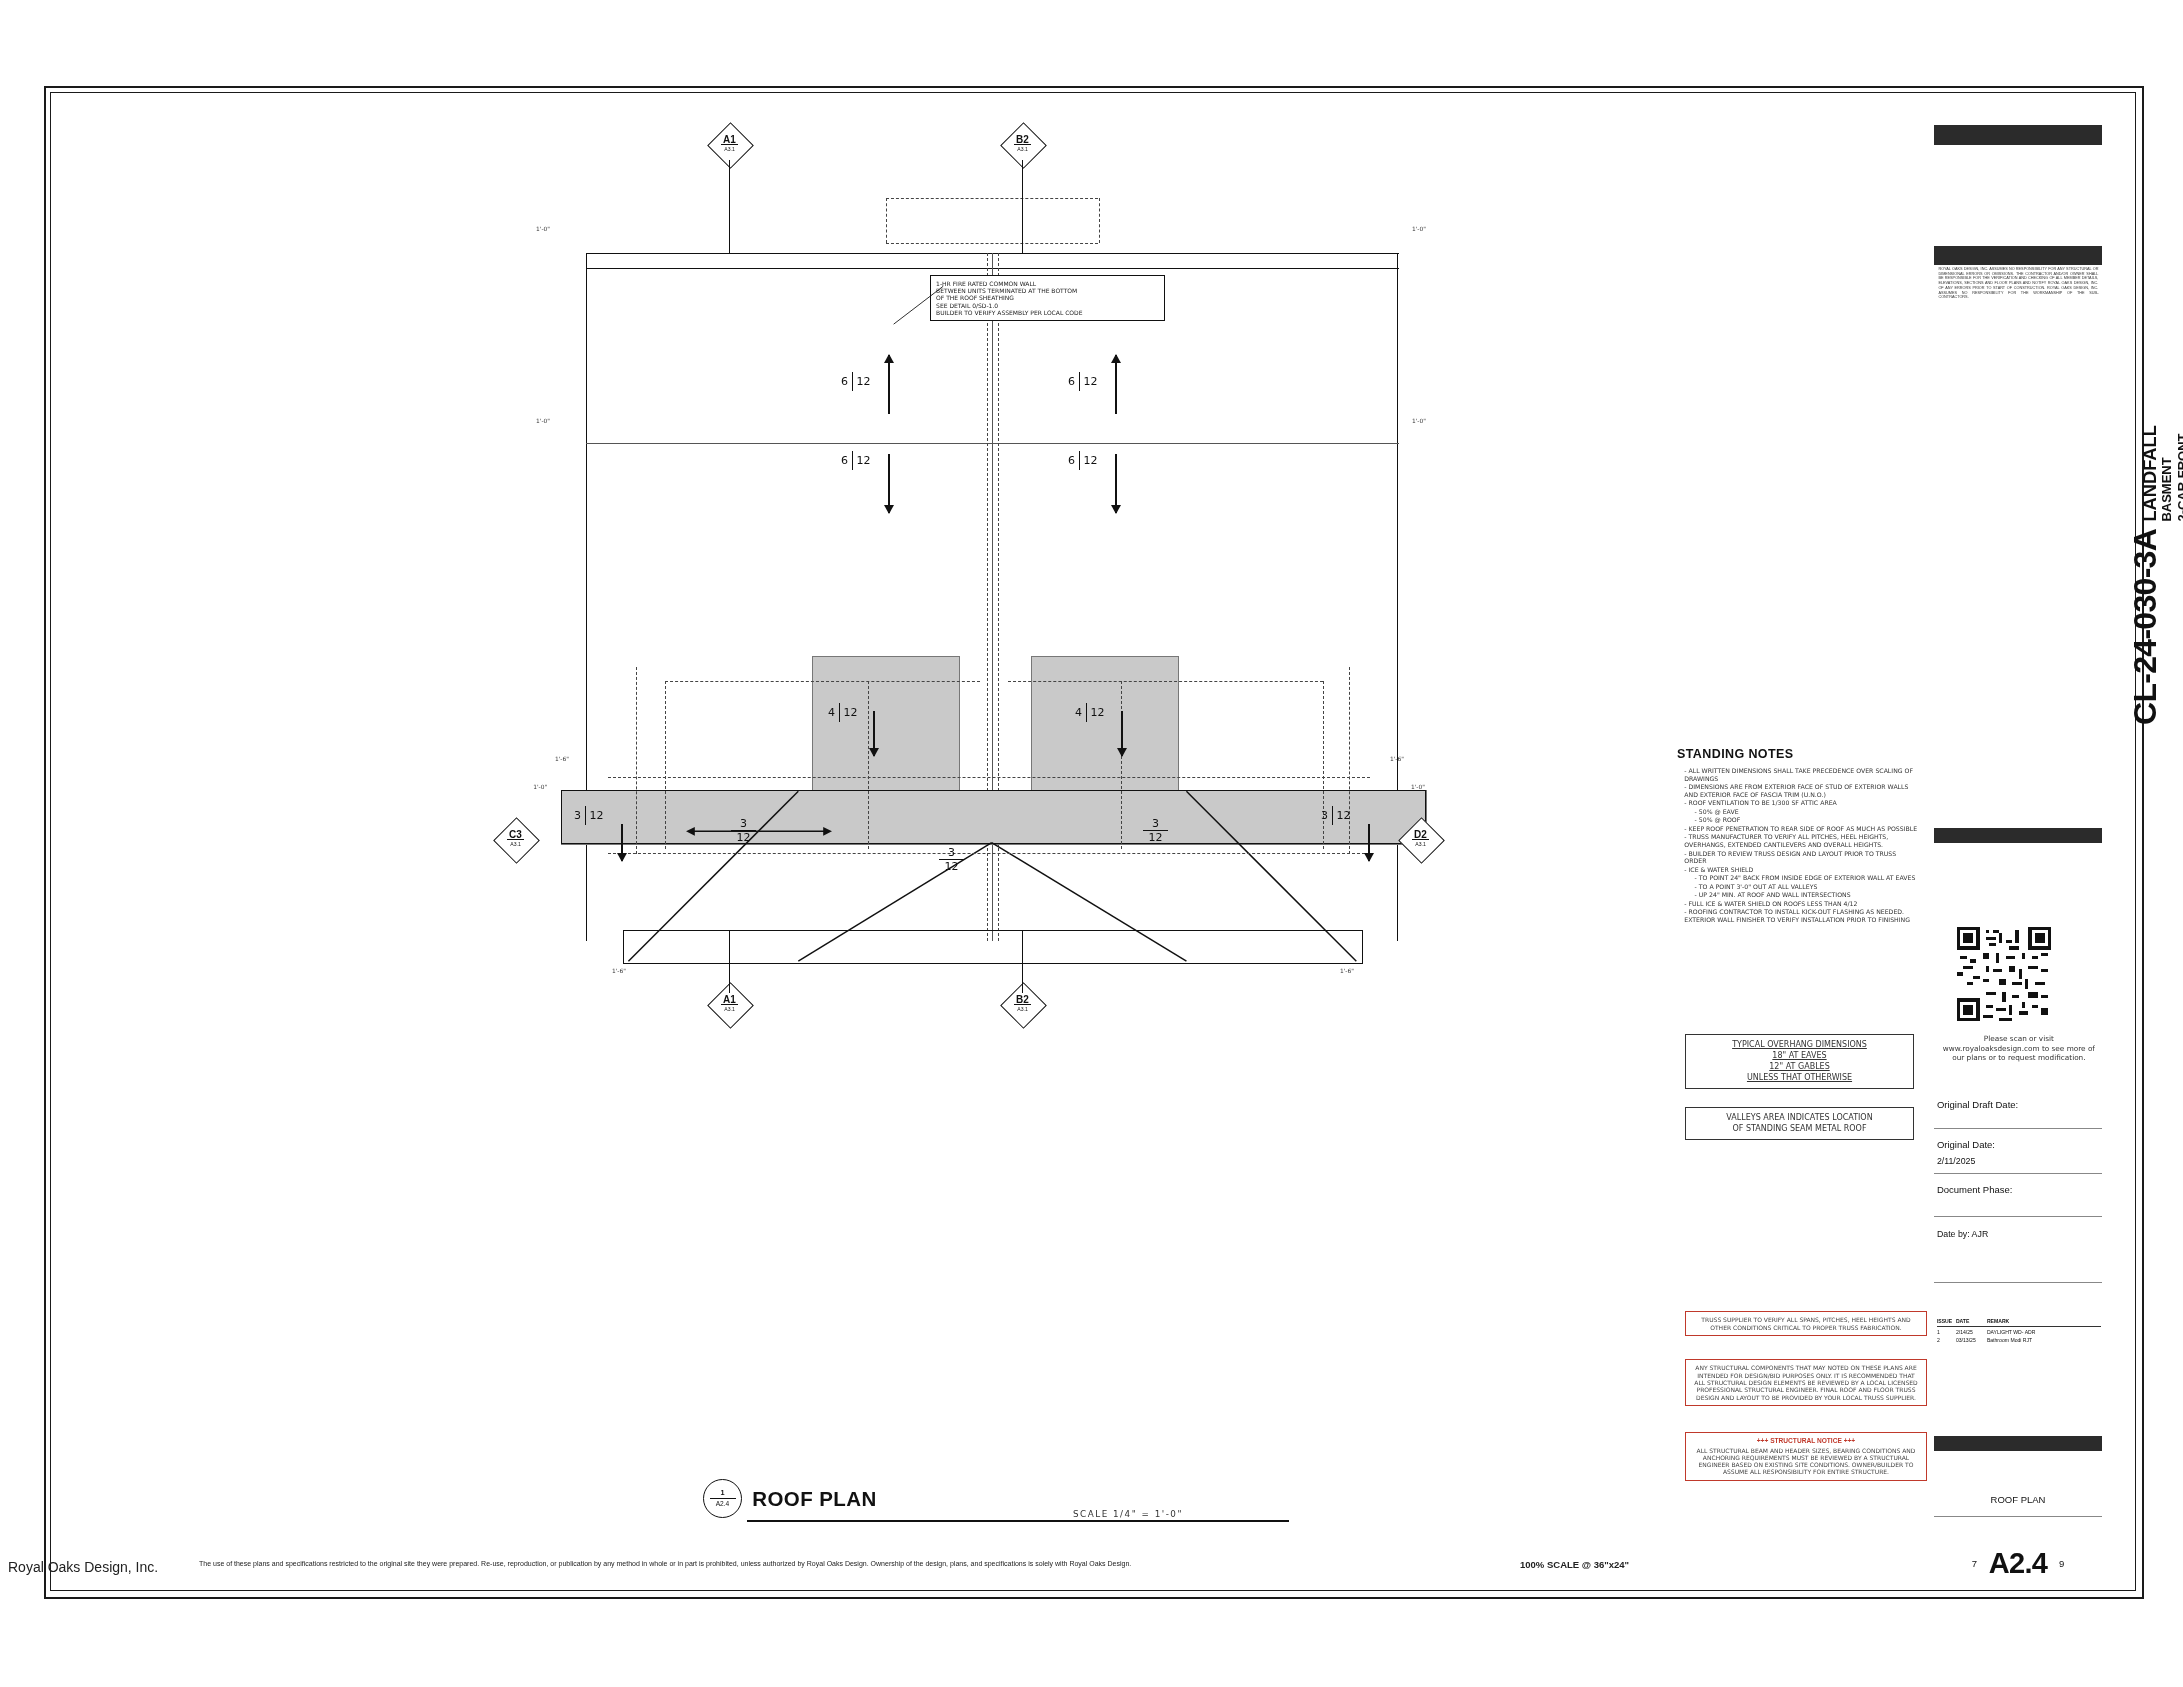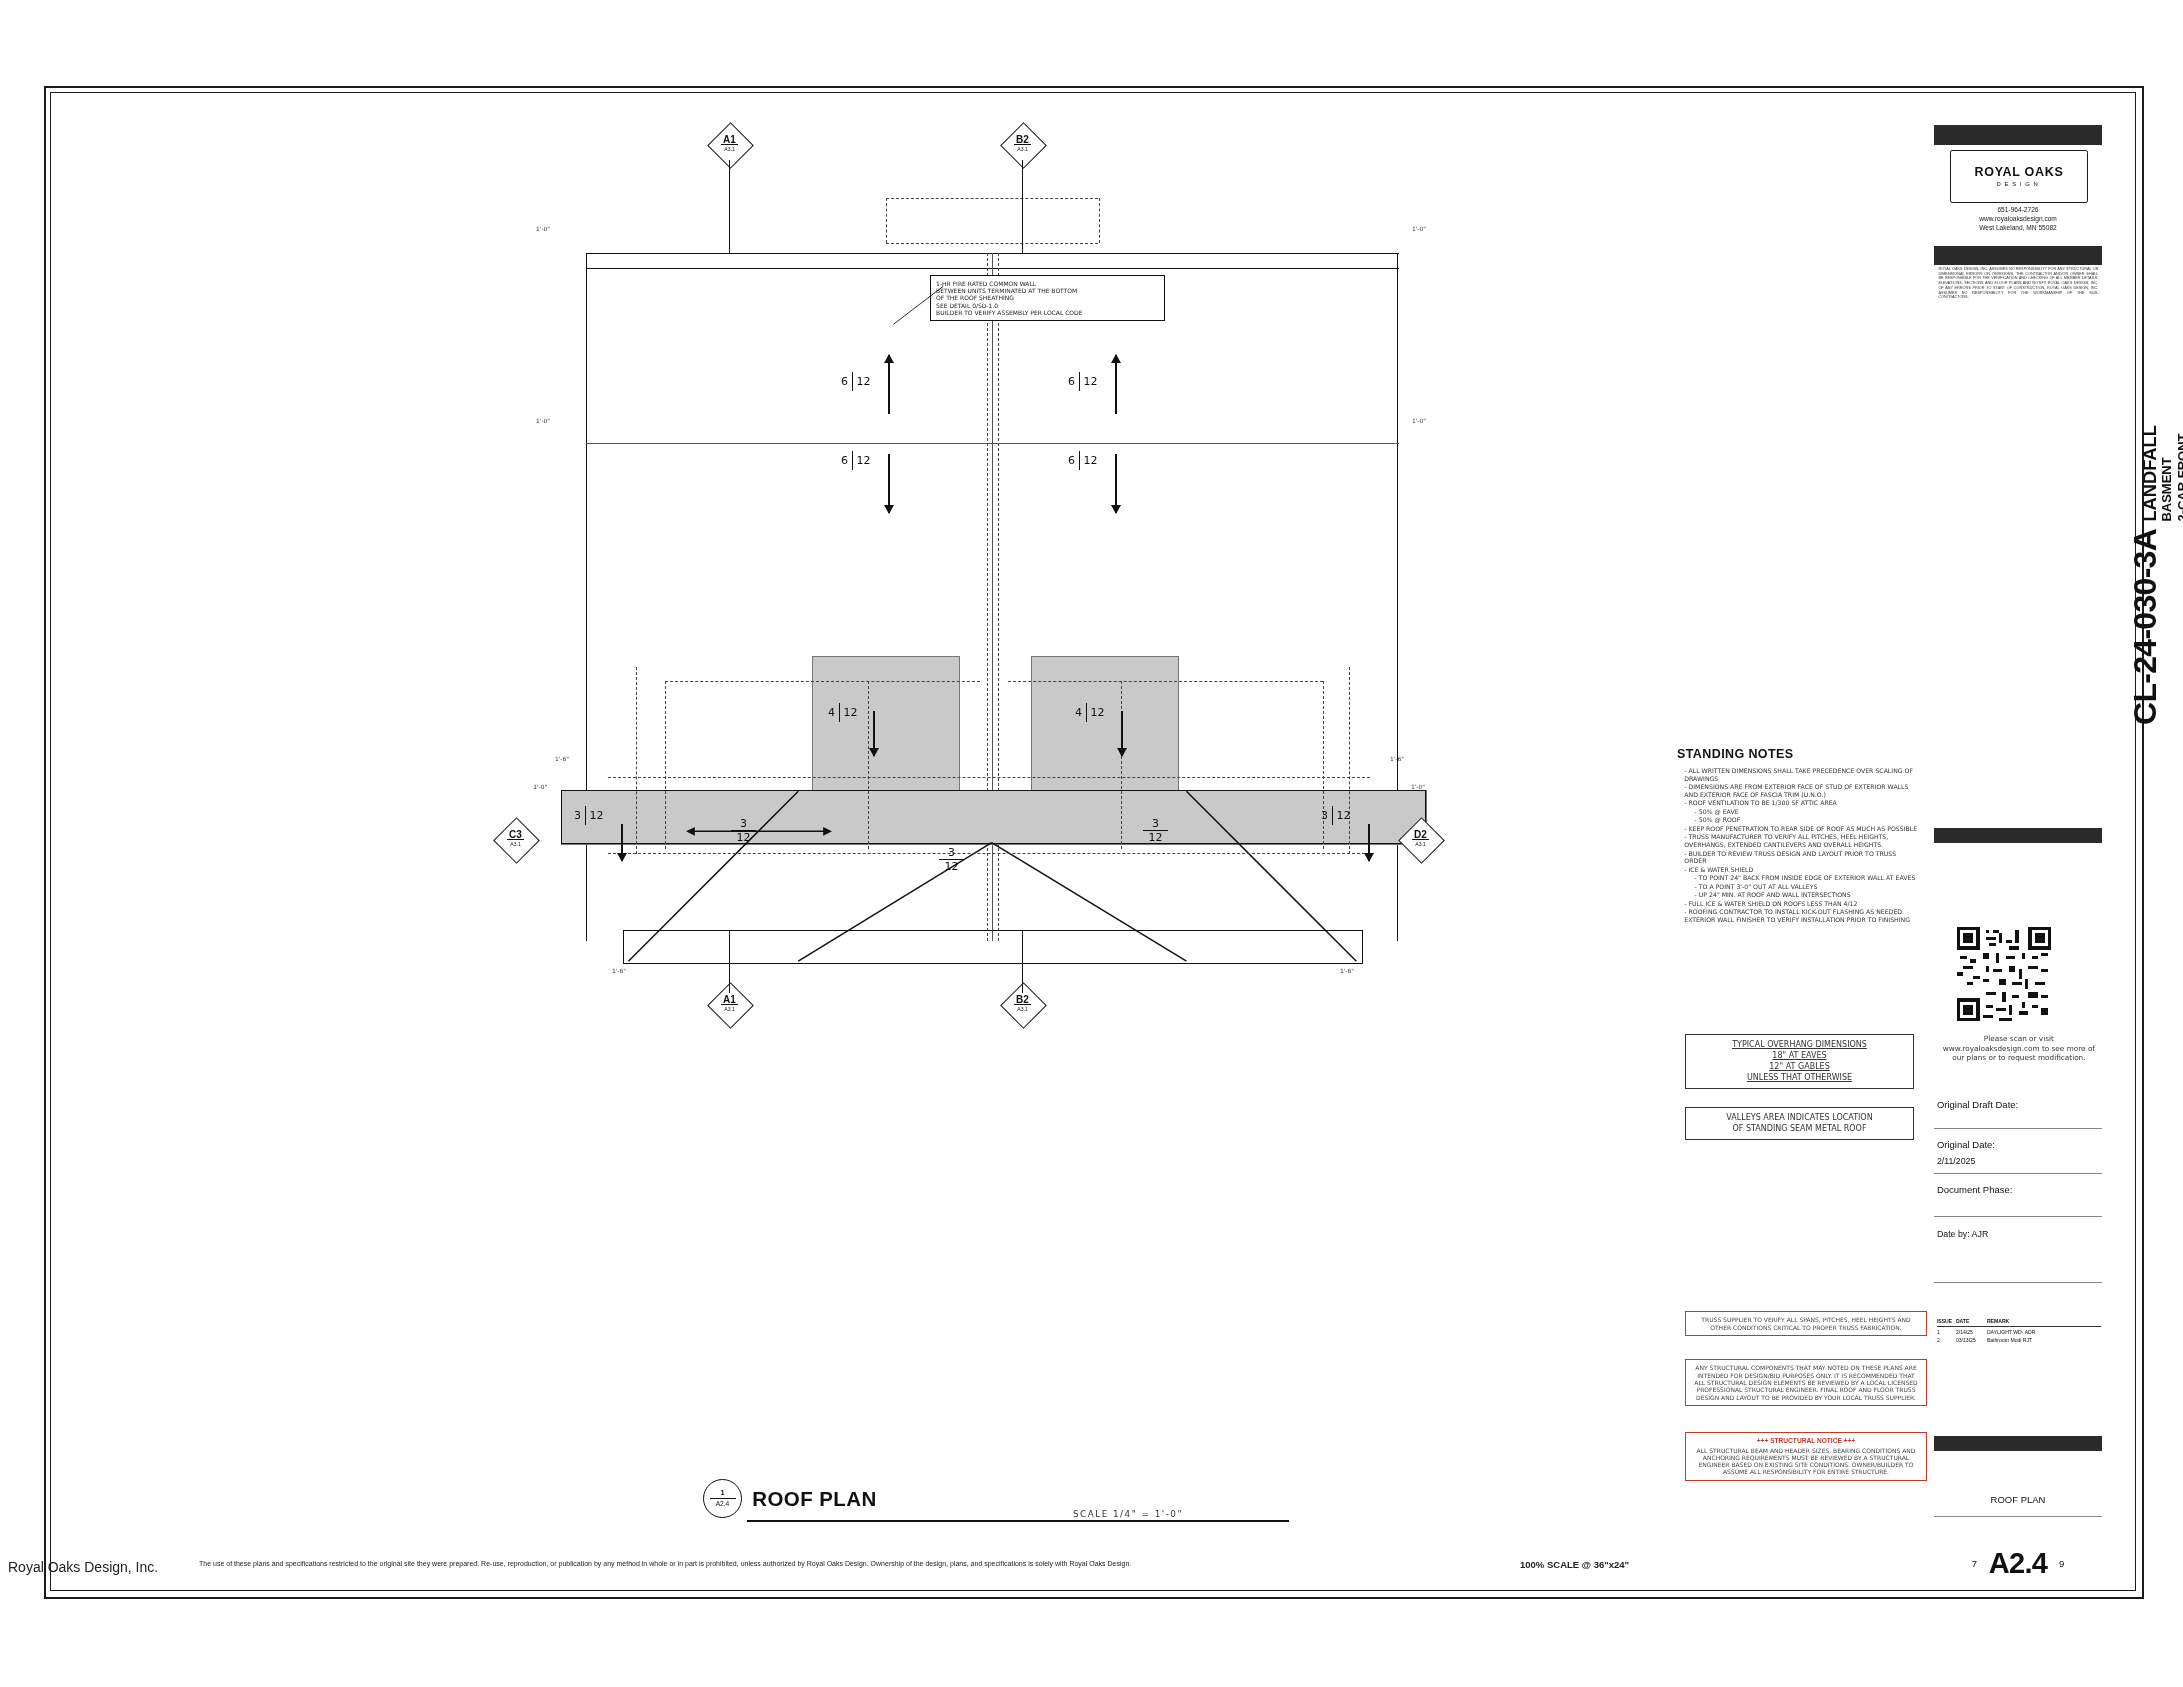--- a/index.html
+++ b/index.html
@@ -365,29 +365,20 @@
   <div class="notice-box" style="left:1685px;top:1359px;width:242px;">
     <p>ANY STRUCTURAL COMPONENTS THAT MAY NOTED ON THESE PLANS ARE INTENDED FOR DESIGN/BID PURPOSES ONLY. IT IS RECOMMENDED THAT ALL STRUCTURAL DESIGN ELEMENTS BE REVIEWED BY A LOCAL LICENSED PROFESSIONAL STRUCTURAL ENGINEER. FINAL ROOF AND FLOOR TRUSS DESIGN AND LAYOUT TO BE PROVIDED BY YOUR LOCAL TRUSS SUPPLIER.</p>
   </div>
   <div class="notice-box" style="left:1685px;top:1432px;width:242px;">
     <div class="notice-title">+++ STRUCTURAL NOTICE +++</div>
     <p>ALL STRUCTURAL BEAM AND HEADER SIZES, BEARING CONDITIONS AND ANCHORING REQUIREMENTS MUST BE REVIEWED BY A STRUCTURAL ENGINEER BASED ON EXISTING SITE CONDITIONS. OWNER/BUILDER TO ASSUME ALL RESPONSIBILITY FOR ENTIRE STRUCTURE.</p>
   </div>
 
   <div class="titleblock">
     <div class="logo-bar"></div>
-    <div class="logo-box">
-      <div class="logo-inner">
-        <div class="logo-name">ROYAL OAKS</div>
-        <div class="logo-sub">DESIGN</div>
-      </div>
-      <div class="logo-contact" style="white-space:pre-line;">651-964-2726
-www.royaloaksdesign.com
-West Lakeland, MN 55082</div>
-    </div>
     <div class="logo-bar2"></div>
     <div class="disclaimer">ROYAL OAKS DESIGN, INC. ASSUMES NO RESPONSIBILITY FOR ANY STRUCTURAL OR DIMENSIONAL ERRORS OR OMISSIONS. THE CONTRACTOR AND/OR OWNER SHALL BE RESPONSIBLE FOR THE VERIFICATION AND CHECKING OF ALL MEMBER DETAILS, ELEVATIONS, SECTIONS AND FLOOR PLANS AND NOTIFY ROYAL OAKS DESIGN, INC. OF ANY ERRORS PRIOR TO START OF CONSTRUCTION. ROYAL OAKS DESIGN, INC. ASSUMES NO RESPONSIBILITY FOR THE WORKMANSHIP OF THE SUB-CONTRACTORS.</div>
 
     <div class="vtitle">
       <div class="vtitle-wrap">
         <div class="vt-code">CL-24-030-3A</div>
         <div class="vt-rest">
           <div class="vt-l1">LANDFALL</div>
           <div class="vt-l2">BASMENT</div>
           <div class="vt-l3">2-CAR FRONT</div>

